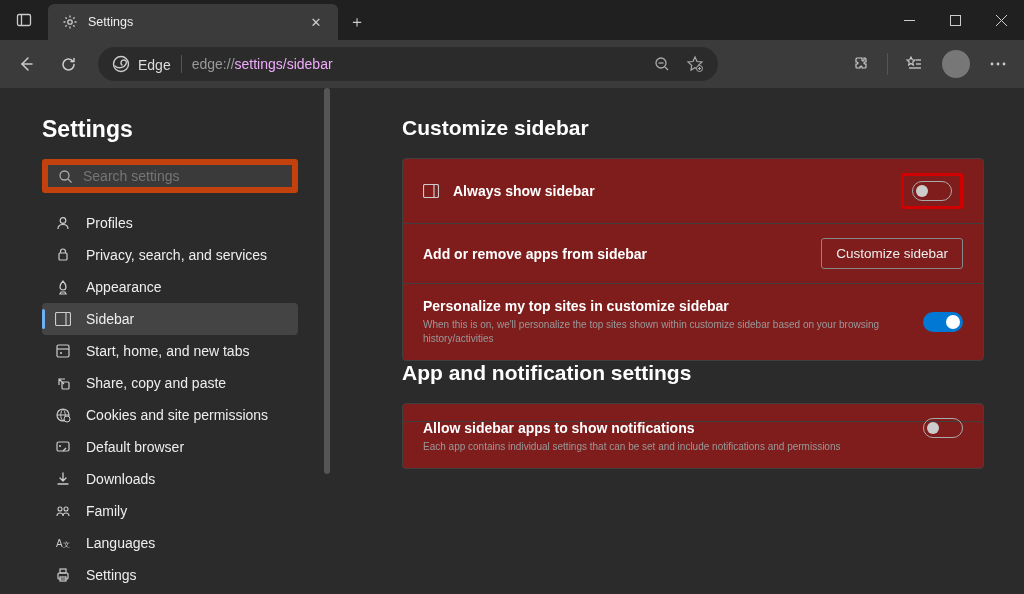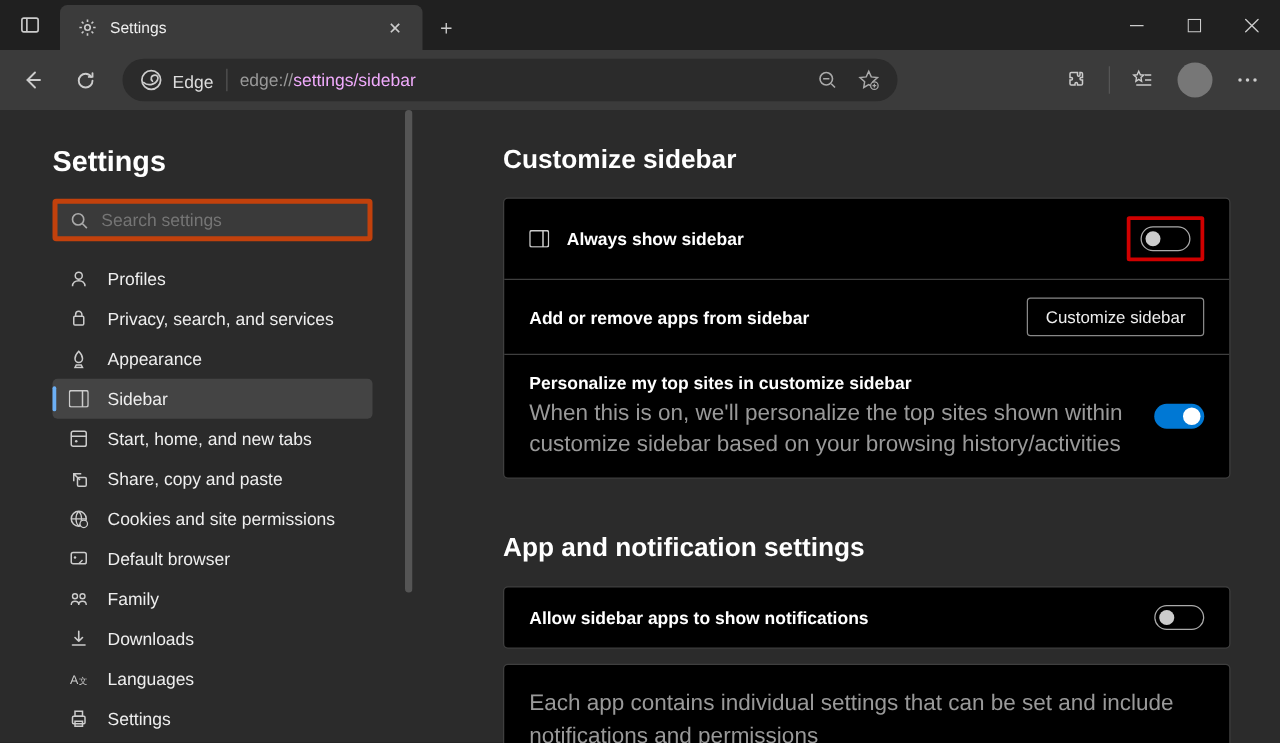--- a/index.html
+++ b/index.html
@@ -27,37 +27,37 @@
   .address .url b { color: #f0abfc; font-weight: normal; }
   .address .addr-spacer { flex:1; }
   .toolbar-right { display:flex; align-items:center; gap:2px; margin-left:auto; }
   .tool-sep { width:1px; height:22px; background:#555; margin:0 4px; }
   .avatar { width:28px; height:28px; border-radius:50%; background:#777; margin:0 6px; }
   
   
   .content { display: flex; height: calc(594px - 88px); background: #2b2b2b; }
   .sidebar { width: 330px; padding: 28px 28px 0 42px; overflow-y: auto; position:relative; }
   .sidebar h1 { font-size: 23px; font-weight: 600; margin-bottom: 16px; }
-  .search-box { width: 256px; height: 34px; background: #3a3a3a; border: 4px solid #c2410c; border-radius: 3px; display: flex; align-items: center; padding: 0 10px; gap: 10px; margin-bottom: 14px; }
+  .search-box { width: 256px; height: 34px; background: #3a3a3a; border: 6px solid #c2410c; border-radius: 3px; display: flex; align-items: center; padding: 0 10px; gap: 10px; margin-bottom: 14px; }
   .search-box input { background: transparent; border: none; outline: none; color: #ccc; font-size: 14px; flex:1; }
   .nav-list { list-style: none; }
   .nav-item { display: flex; align-items: center; height: 32px; padding: 0 10px 0 12px; gap: 14px; font-size: 14px; color: #eee; border-radius: 4px; cursor: pointer; width: 256px; position:relative; white-space:nowrap; }
   .nav-item.active { background: #444; }
   .nav-item.active::before { content:""; position:absolute; left:0; top:6px; bottom:6px; width:3px; background:#6cb0f6; border-radius:2px; }
   .nav-icon { width: 18px; display:flex; align-items:center; justify-content:center; color:#ccc; font-size:14px; }
   
   .scroll-indicator { position:absolute; right:0; top:0; bottom:120px; width:6px; background:#555; border-radius:3px; }
   
   .main { flex: 1; padding: 28px 40px 0 72px; overflow-y: auto; }
   .main h2 { font-size: 21px; font-weight: 600; margin-bottom: 18px; }
-  .card { background: #000000; border: 1px solid #3f3f3f; border-radius: 4px; margin-bottom: 44px; }
+  .card { background: #7f1d1d; border: 1px solid #3f3f3f; border-radius: 4px; }
   .row { padding: 14px 20px; border-bottom: 1px solid #3f3f3f; display: flex; align-items: center; gap: 14px; }
   .row:last-child { border-bottom: none; }
   .row-title { font-size: 14px; font-weight: 600; color: #fff; }
-  .row-desc { font-size: 18px; color: #999; margin-top: 4px; line-height:1.4; }
+  .row-desc { font-size: 10px; color: #999; margin-top: 4px; line-height:1.4; }
   .row-left { flex: 1; }
   .row-icon { color:#ccc; width:16px; display:flex; align-items:center; justify-content:center; }
   
   .toggle { width: 40px; height: 20px; border-radius: 10px; position: relative; flex-shrink: 0; }
   .toggle.off { border: 1px solid #aaa; background:transparent; }
   .toggle.off .knob { width: 12px; height: 12px; border-radius: 50%; background: #ccc; position: absolute; left: 3px; top: 3px; }
   .toggle.on { background: #0078d4; }
   .toggle.on .knob { width: 14px; height: 14px; border-radius: 50%; background: #fff; position: absolute; right: 3px; top: 3px; }
   
   .highlight-box { border: 3px solid #d00000; padding: 5px 8px; border-radius:2px; }
@@ -257,35 +257,35 @@
               <rect x="2" y="3" width="12" height="9" rx="1.5" fill="none" stroke="#ccc" stroke-width="1.2"></rect>
               <circle cx="5" cy="7" r="1" fill="#ccc"></circle>
               <path d="M8 12l3-3" stroke="#ccc" stroke-width="1.2"></path>
             </svg>
           </span>
           <span>Default browser</span>
         </li>
         <li class="nav-item">
           <span class="nav-icon">
             <svg width="16" height="16" viewBox="0 0 16 16">
+              <path d="M8 2v8M5 7l3 3 3-3" fill="none" stroke="#ccc" stroke-width="1.3" stroke-linecap="round" stroke-linejoin="round"></path>
+              <line x1="3" y1="13" x2="13" y2="13" stroke="#ccc" stroke-width="1.3" stroke-linecap="round"></line>
+            </svg>
+          </span>
+          <span>Downloads</span>
+        </li>
+        <li class="nav-item">
+          <span class="nav-icon">
+            <svg width="16" height="16" viewBox="0 0 16 16">
               <circle cx="5" cy="6" r="2" fill="none" stroke="#ccc" stroke-width="1.1"></circle>
               <circle cx="11" cy="6" r="2" fill="none" stroke="#ccc" stroke-width="1.1"></circle>
               <path d="M2 13c0-2 1.3-3 3-3s3 1 3 3M8 13c0-2 1.3-3 3-3s3 1 3 3" fill="none" stroke="#ccc" stroke-width="1.1"></path>
             </svg>
           </span>
           <span>Family</span>
-        </li>
-        <li class="nav-item">
-          <span class="nav-icon">
-            <svg width="16" height="16" viewBox="0 0 16 16">
-              <path d="M8 2v8M5 7l3 3 3-3" fill="none" stroke="#ccc" stroke-width="1.3" stroke-linecap="round" stroke-linejoin="round"></path>
-              <line x1="3" y1="13" x2="13" y2="13" stroke="#ccc" stroke-width="1.3" stroke-linecap="round"></line>
-            </svg>
-          </span>
-          <span>Downloads</span>
         </li>
         <li class="nav-item">
           <span class="nav-icon">
             <svg width="16" height="16" viewBox="0 0 16 16">
               <text x="1" y="12" font-size="10" fill="#ccc" font-family="serif">A</text>
               <text x="8" y="12" font-size="7" fill="#ccc">文</text>
             </svg>
           </span>
           <span>Languages</span>
         </li>

